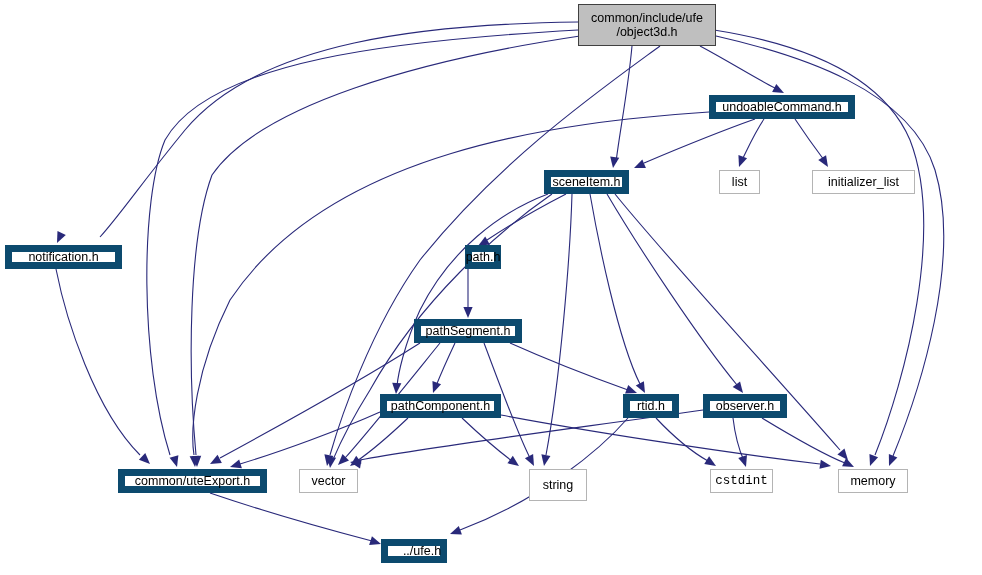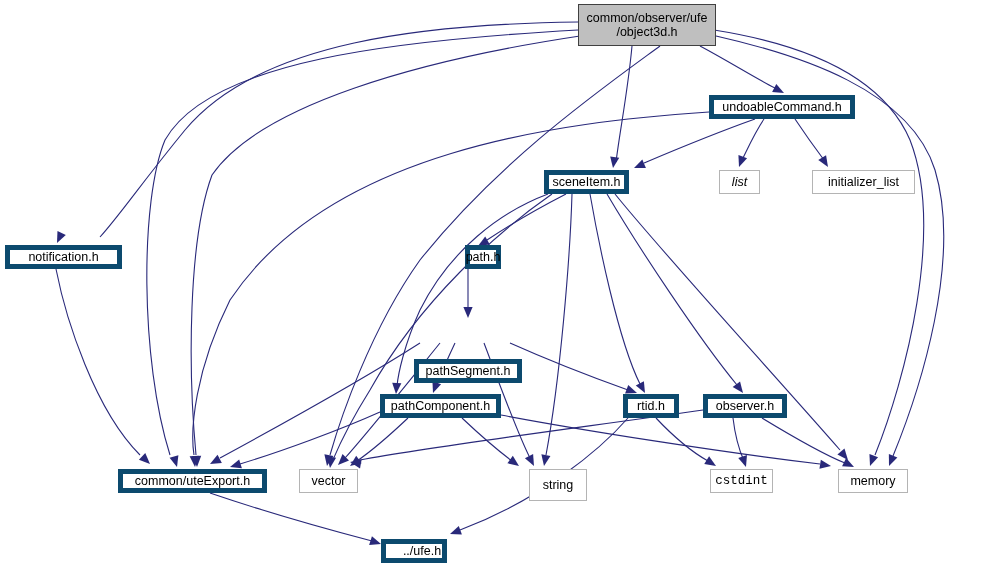--- a/index.html
+++ b/index.html
@@ -2,21 +2,21 @@
 <html><head>
 <meta charset="utf-8">
 <style>
   html,body{margin:0;padding:0;background:#ffffff;}
   #canvas{position:relative;width:982px;height:575px;overflow:hidden;
           font-family:"Liberation Sans",sans-serif;background:#ffffff;}
   svg#edges{position:absolute;left:0;top:0;width:982px;height:575px;}
   .node{position:absolute;box-sizing:border-box;display:flex;align-items:center;
         justify-content:center;text-align:center;background:#ffffff;
         font-size:12.5px;color:#000000;line-height:14px;white-space:pre;}
-  .node.project{border:5px solid #0c4a6e;}
+  .node.project{border:7px solid #0c4a6e;}
   .node.system{border:1px solid #b4b4b4;}
   .node.root{border:1px solid #404040;background:#bfbfbf;}
   .edge{fill:none;stroke:#29297a;stroke-width:1.1;}
   .ahead{fill:#29297a;stroke:none;}
 </style>
 </head>
 <body>
 
 <div id="canvas">
   <svg id="edges" viewBox="0 0 982 575">
@@ -87,29 +87,29 @@
       <path d="M 733,418 C 735,435 740,452 744,461" class="edge" stroke="#29297a"></path>
       <polygon points="746,467 738.2259530869178,457.9598564948781 746.9756730368333,455.11690014662855" class="ahead" fill="#29297a"></polygon>
       <path d="M 762,418 C 790,435 825,455 845,463" class="edge" stroke="#29297a"></path>
       <polygon points="854,467 842.0967582154794,466.31236999829633 846.1297727659389,458.04346477234395" class="ahead" fill="#29297a"></polygon>
       <path d="M 703,410 C 600,425 440,445 360,460" class="edge" stroke="#29297a"></path>
       <polygon points="350,462 361.63166690040214,459.38001429048006 360.0341036658664,468.4402456181924" class="ahead" fill="#29297a"></polygon>
       <path d="M 210,493 C 260,510 330,530 372,541" class="edge" stroke="#29297a"></path>
       <polygon points="381,544 369.11690014662855,544.9756730368333 371.9598564948781,536.2259530869178" class="ahead" fill="#29297a"></polygon>
     </svg>
   <div id="nodes">
-      <div class="node root" style="left: 578px; top: 4px; width: 138px; height: 42px;">common/observer/ufe
+      <div class="node root" style="left: 578px; top: 4px; width: 138px; height: 42px;">common/include/ufe
 /object3d.h</div>
       <div class="node project" style="left: 709px; top: 95px; width: 146px; height: 24px;">undoableCommand.h</div>
       <div class="node project" style="left: 544px; top: 170px; width: 85px; height: 24px;">sceneItem.h</div>
-      <div class="node system" style="left: 719px; top: 170px; width: 41px; height: 24px; font-style: italic;">list</div>
+      <div class="node system" style="left: 719px; top: 170px; width: 41px; height: 24px;">list</div>
       <div class="node system" style="left: 780px; top: 170px; width: 103px; height: 24px; margin-left: 32px;">initializer_list</div>
       <div class="node project" style="left: 5px; top: 245px; width: 117px; height: 24px;">notification.h</div>
       <div class="node project" style="left: 465px; top: 245px; width: 36px; height: 24px;">path.h</div>
-      <div class="node project" style="left: 414px; top: 319px; width: 108px; height: 24px; margin-top: 40px;">pathSegment.h</div>
+      <div class="node project" style="left: 414px; top: 319px; width: 108px; height: 24px;">pathSegment.h</div>
       <div class="node project" style="left: 380px; top: 394px; width: 121px; height: 24px;">pathComponent.h</div>
       <div class="node project" style="left: 623px; top: 394px; width: 56px; height: 24px;">rtid.h</div>
       <div class="node project" style="left: 703px; top: 394px; width: 84px; height: 24px;">observer.h</div>
       <div class="node project" style="left: 118px; top: 469px; width: 149px; height: 24px;">common/uteExport.h</div>
       <div class="node system" style="left: 299px; top: 469px; width: 59px; height: 24px; text-align: right;">vector</div>
       <div class="node system" style="left: 509px; top: 469px; width: 58px; height: 32px; margin-left: 20px;">string</div>
       <div class="node system" style="left: 710px; top: 469px; width: 63px; height: 24px; font-family: Liberation Mono, monospace;">cstdint</div>
       <div class="node system" style="left: 838px; top: 469px; width: 70px; height: 24px; text-align: right;">memory</div>
       <div class="node project" style="left: 381px; top: 539px; width: 66px; height: 24px; padding-left: 16px;">../ufe.h</div>
     </div>

